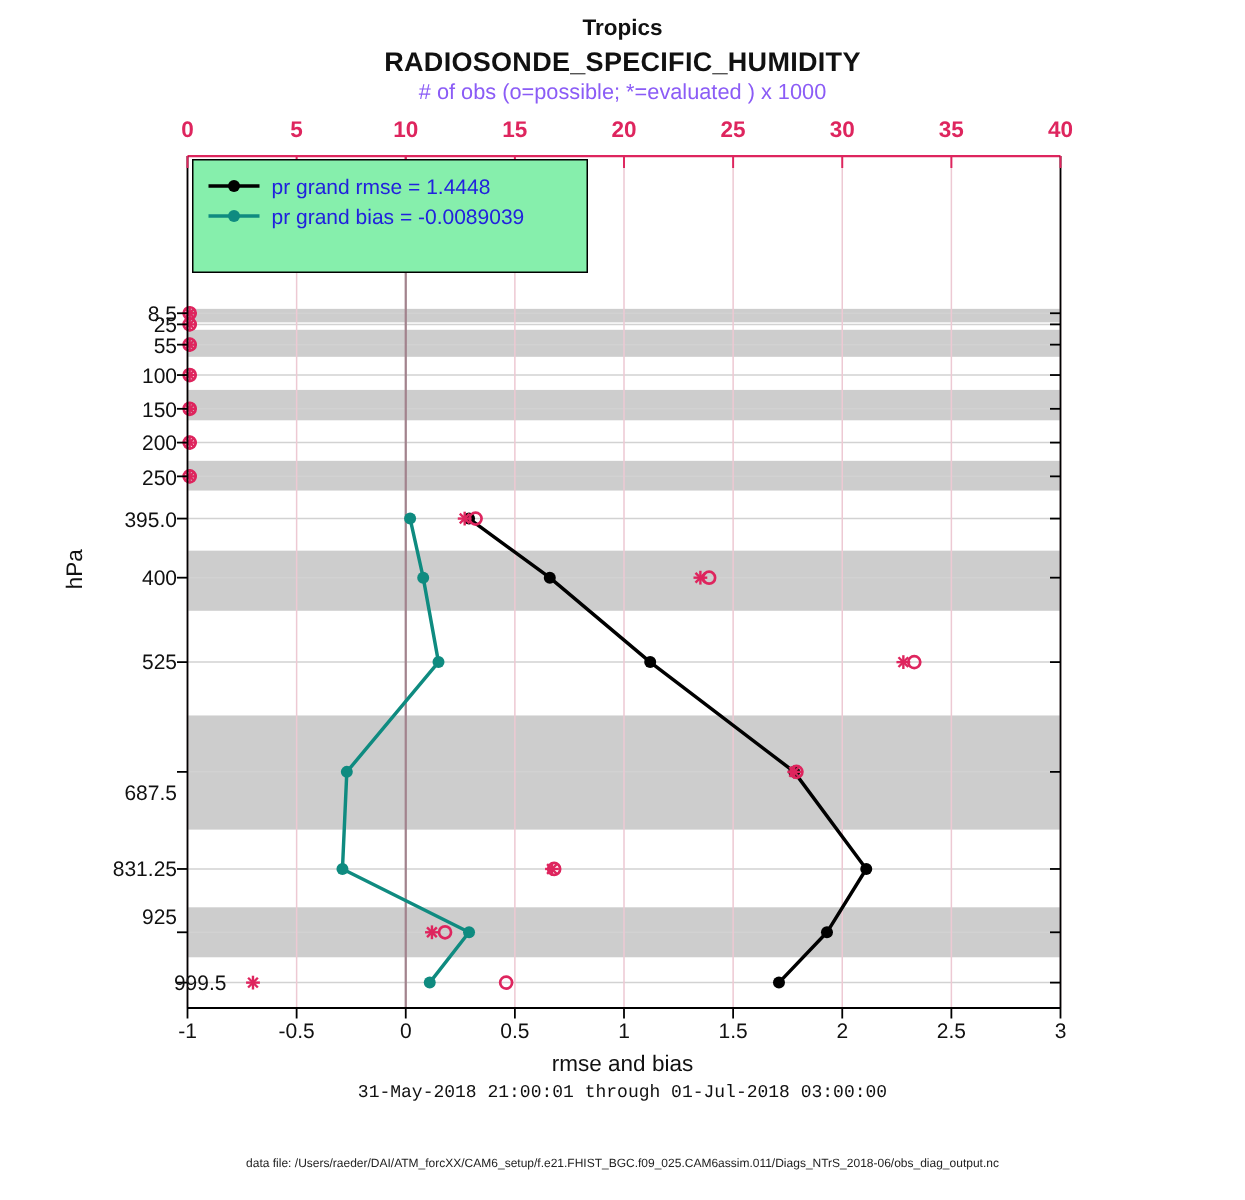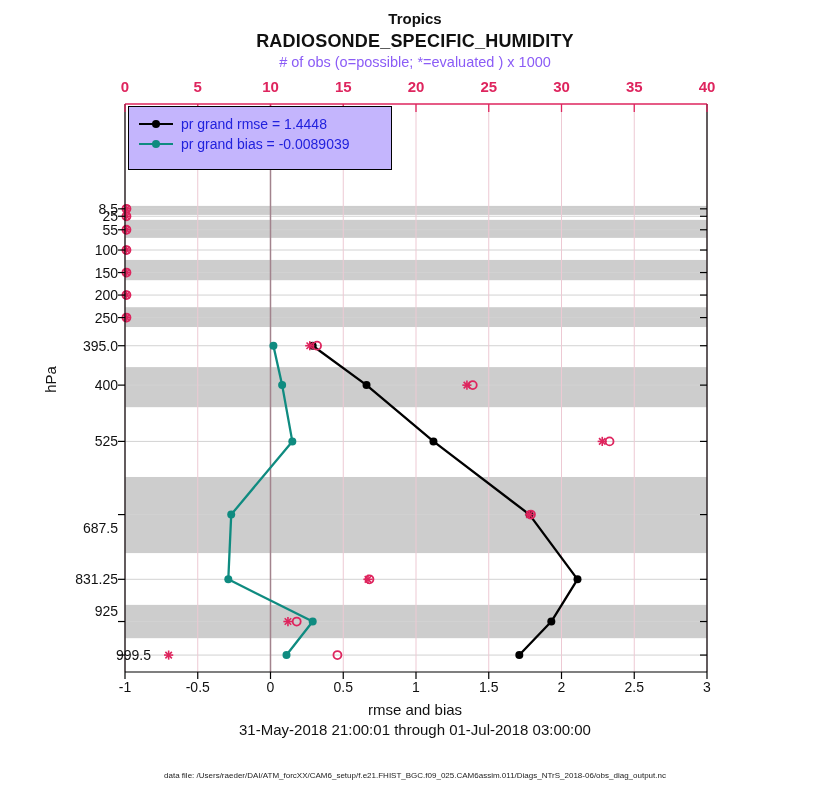--- a/index.html
+++ b/index.html
@@ -10,23 +10,23 @@
   .title1{top:10px;font-size:15px;font-weight:bold;}
   .title2{top:31px;font-size:18px;font-weight:bold;letter-spacing:.2px;}
   .obslabel{top:54px;font-size:14.5px;color:#8b5cf6;}
   .toptick{position:absolute;top:78px;width:60px;margin-left:-30px;text-align:center;
            font-size:15px;font-weight:bold;color:#de255e;}
   .bottick{position:absolute;top:679px;width:70px;margin-left:-35px;text-align:center;
            font-size:14px;color:#111;}
   .lefttick{position:absolute;left:0;width:118px;text-align:right;font-size:14px;color:#111;}
   .ylab{left:30px;top:371px;width:40px;font-size:15px;transform:rotate(-90deg);text-align:center;}
   .xlab{top:701px;font-size:15px;}
-  .dates{top:721px;font-size:15px;}
+  .dates{top:721px;font-size:12px;font-family:Liberation Mono, monospace;}
   .caption{top:771px;font-size:8px;color:#222;}
-  #legend{left:128px;top:106px;width:264px;height:64px;border:1px solid #000;background:#c4b5fd;
+  #legend{left:128px;top:106px;width:264px;height:76px;border:1px solid #000;background:#86efac;
           box-sizing:border-box;padding:7px 0 0 9px;}
   .lrow{display:flex;align-items:center;gap:7px;height:20px;}
   .ltext{font-size:14px;color:#2121dd;white-space:nowrap;}
   svg{position:absolute;left:0;top:0;overflow:visible;}
 </style>
 </head>
 <body>
 
 <div id="fig">
 

